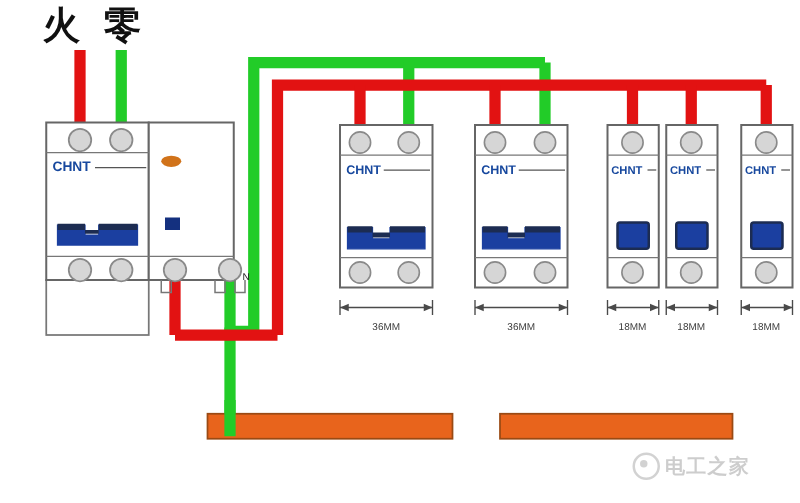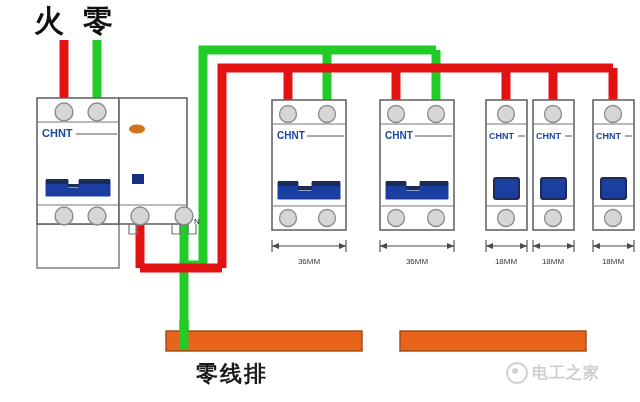--- a/index.html
+++ b/index.html
@@ -248,20 +248,19 @@
     </g>
 
     <rect x="166" y="331" width="196" height="20" fill="#E8641C" stroke="#9A4A14" stroke-width="1.4"></rect>
     <rect x="400" y="331" width="186" height="20" fill="#E8641C" stroke="#9A4A14" stroke-width="1.4"></rect>
 
     <path d="M 184,320 L 184,349" fill="none" stroke="#22CC28" stroke-width="9"></path>
   </svg>
 
   <div class="cn-label" id="label-huo">火</div>
   <div class="cn-label" id="label-ling">零</div>
-  <div class="cn-label" id="label-bus">零线排</div>
 
   <div class="wm">
     <span class="wm-mark"></span>
     <span class="wm-text">电工之家</span>
   </div>
 
 </div>
 
 </body></html>

